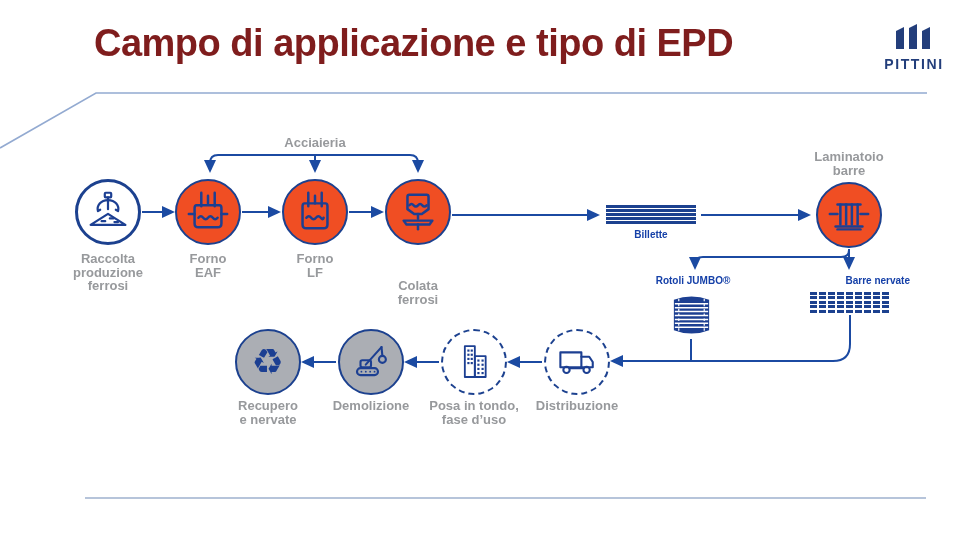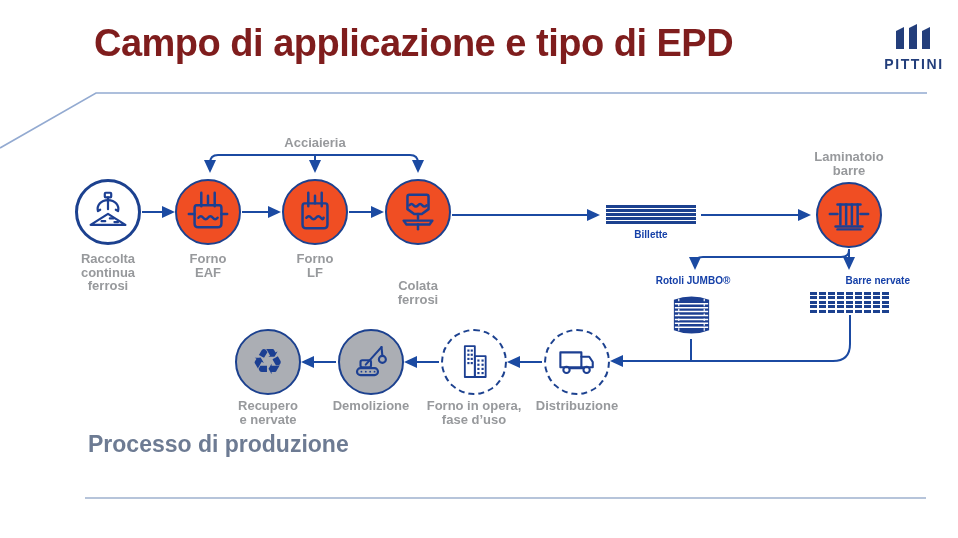--- a/index.html
+++ b/index.html
@@ -103,21 +103,21 @@
       <path d="M24 8 V13"></path>
       <path d="M24 11 C16 11 11.5 17 13 23 L15.5 21.5"></path>
       <path d="M24 11 C32 11 36.5 17 35 23 L32.5 21.5"></path>
       <path d="M24 13 V21"></path>
       <path d="M5 38 L24 26 L43 38 Z"></path>
       <path d="M17 34 h4 M26 31 h4 M31 35 h4"></path>
     </svg>
   </div>
   <div class="lbl-gray" style="left:53px;top:252px;">
     <div>Raccolta</div>
-    <div>continua</div>
+    <div>produzione</div>
     <div>ferrosi</div>
   </div>
 
   <div class="abs node n-orange" style="left:175px;top:179px;">
     <svg width="46" height="46" viewBox="0 0 48 48" fill="none" stroke="#1c3f92" stroke-width="2.6" stroke-linecap="round" stroke-linejoin="round">
       <path d="M17 4 V18 M24 7 V15 M31 4 V18"></path>
       <path d="M12 17 H36 Q38 17 38 20 V36 Q38 40 34 40 H14 Q10 40 10 36 V20 Q10 17 12 17 Z"></path>
       <path d="M4 26 H10 M38 26 H44"></path>
       <path d="M14 30 q2.5 -3 5 0 q2.5 3 5 0 q2.5 -3 5 0 q2.5 3 5 0"></path>
     </svg>
@@ -219,21 +219,21 @@
         <rect x="28" y="26" width="2.6" height="2.6"></rect>
           <rect x="33" y="26" width="2.6" height="2.6"></rect>
         <rect x="28" y="31" width="2.6" height="2.6"></rect>
           <rect x="33" y="31" width="2.6" height="2.6"></rect>
         <rect x="28" y="36" width="2.6" height="2.6"></rect>
           <rect x="33" y="36" width="2.6" height="2.6"></rect>
       </g>
     </svg>
   </div>
   <div class="lbl-gray" style="left:419px;top:399px;">
-    <div>Forno in opera,</div>
+    <div>Posa in tondo,</div>
     <div>fase d’uso</div>
   </div>
 
   <div class="abs node n-gray" style="left:338px;top:329px;">
     <svg width="42" height="42" viewBox="0 0 48 48" fill="none" stroke="#1c3f92" stroke-width="2.4" stroke-linecap="round" stroke-linejoin="round">
       <path d="M18 27 L36 7"></path>
       <path d="M36 7 L37 17"></path>
       <circle cx="37" cy="21" r="4"></circle>
       <rect x="12" y="22" width="12" height="8" rx="2"></rect>
       <rect x="8" y="31" width="24" height="8" rx="4"></rect>
@@ -246,16 +246,15 @@
 
   <div class="abs node n-gray" style="left:235px;top:329px;">
     <div class="recycle-glyph">♻</div>
   </div>
   <div class="lbl-gray" style="left:213px;top:399px;">
     <div>Recupero</div>
     <div>e nervate</div>
   </div>
 
   <div id="caption" class="abs">
-    <div>Processo di produzione</div>
   </div>
 
 </div>
 
 </body></html>

